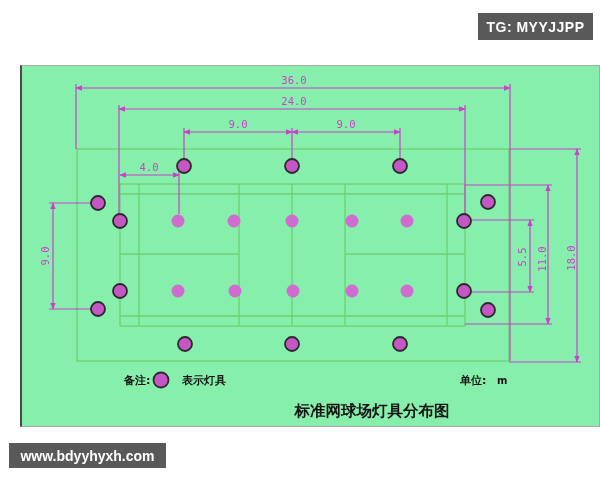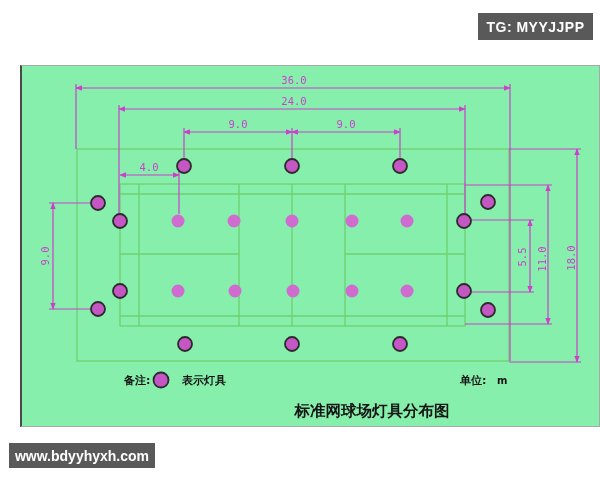--- a/index.html
+++ b/index.html
@@ -6,21 +6,21 @@
   body{
     width:600px;height:480px;position:relative;background:#ffffff;
     font-family:"Liberation Sans", sans-serif;overflow:hidden;
   }
   .badge{
     position:absolute;left:478px;top:13px;width:115px;height:27px;
     background:#595959;color:#fff;font-size:14px;font-weight:bold;
     display:flex;align-items:center;justify-content:center;letter-spacing:.5px;
   }
   .watermark{
-    position:absolute;left:9px;top:443px;width:146px;height:25px;
+    position:absolute;left:9px;top:443px;width:157px;height:25px;
     background:#595959;color:#fff;font-size:14px;font-weight:bold;
     display:flex;align-items:center;justify-content:center;
   }
   .canvas{
     position:absolute;left:20px;top:65px;width:577px;height:360px;
     background:#86efac;border:1px solid #a8a8a8;border-left:2px solid #4a4a4a;
     box-sizing:content-box;
   }
   svg{display:block;}
   .gl{stroke:#6fd06f;stroke-width:1.3;fill:none;}

